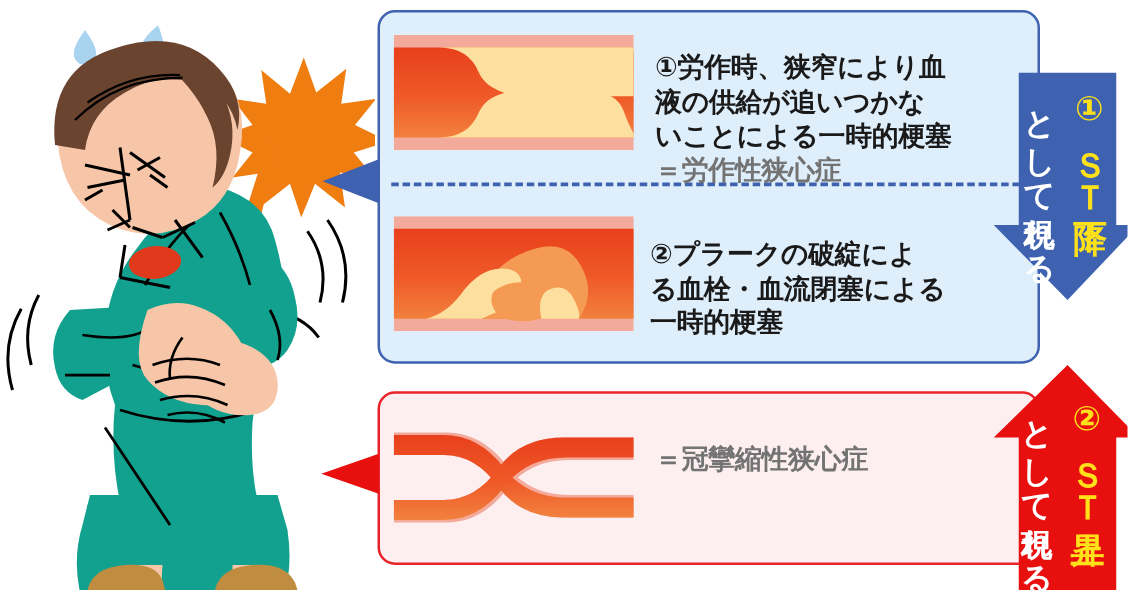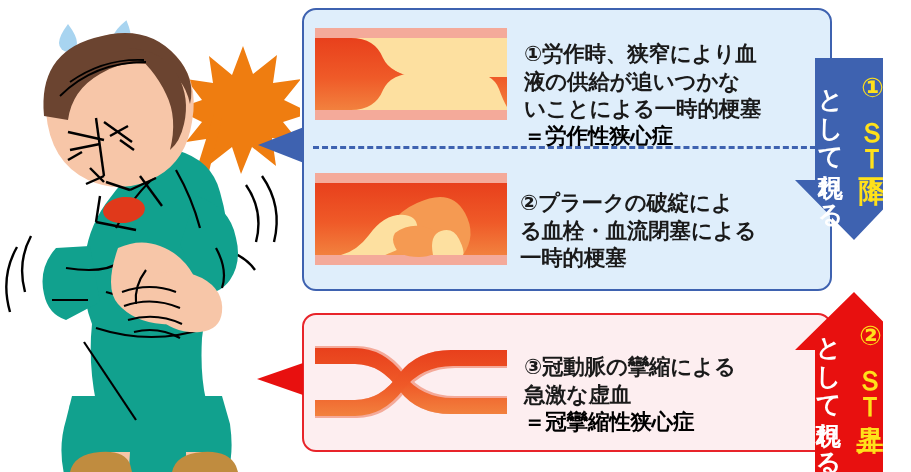--- a/index.html
+++ b/index.html
@@ -9,20 +9,21 @@
   }
   body {
     font-family: "Liberation Sans", "DejaVu Sans", sans-serif;
   }
   #stage {
     position: relative;
     width: 883px;
     height: 472px;
     overflow: hidden;
     background: #ffffff;
+    padding-left: 19px;
   }
 
   
   #patient-figure {
     position: absolute;
     left: 0;
     top: 0;
     width: 300px;
     height: 472px;
   }
@@ -76,21 +77,21 @@
     line-height: 1.27;
     font-weight: bold;
     letter-spacing: -0.2px;
     white-space: pre-line;
   }
   #text-1 { left: 524px; top: 14px;  width: 300px; }
   #text-2 { left: 520px; top: 163px; width: 300px; }
   #text-3 { left: 524px; top: 327px; width: 300px; }
 
   .diagnosis {
-    color: #000000;
+    color: #737373;
     font-weight: bold;
     display: block;
   }
 
   
   .left-arrow {
     position: absolute;
     width: 0;
     height: 0;
     border-style: solid;
@@ -297,22 +298,20 @@
     <span class="diagnosis">＝労作性狭心症</span>
   </div>
 
   <div class="text-block" id="text-2">
     <span>②プラークの破綻によ
 る血栓・血流閉塞による
 一時的梗塞</span>
   </div>
 
   <div class="text-block" id="text-3">
-    <span>③冠動脈の攣縮による
-急激な虚血</span>
     <span class="diagnosis">＝冠攣縮性狭心症</span>
   </div>
 
   <div class="left-arrow" id="arrow-left-blue"></div>
   <div class="left-arrow" id="arrow-left-red"></div>
 
   <svg class="banner-arrow" id="arrow-st-depression" viewBox="0 0 116 182" xmlns="http://www.w3.org/2000/svg">
     <path fill="#3e62b0" d="M20 0 L98 0 L98 122 L116 122 L59 182 L0 122 L20 122 Z"></path>
   </svg>
   <div class="banner-text banner-label" id="dep-label">①ＳＴ下降</div>

